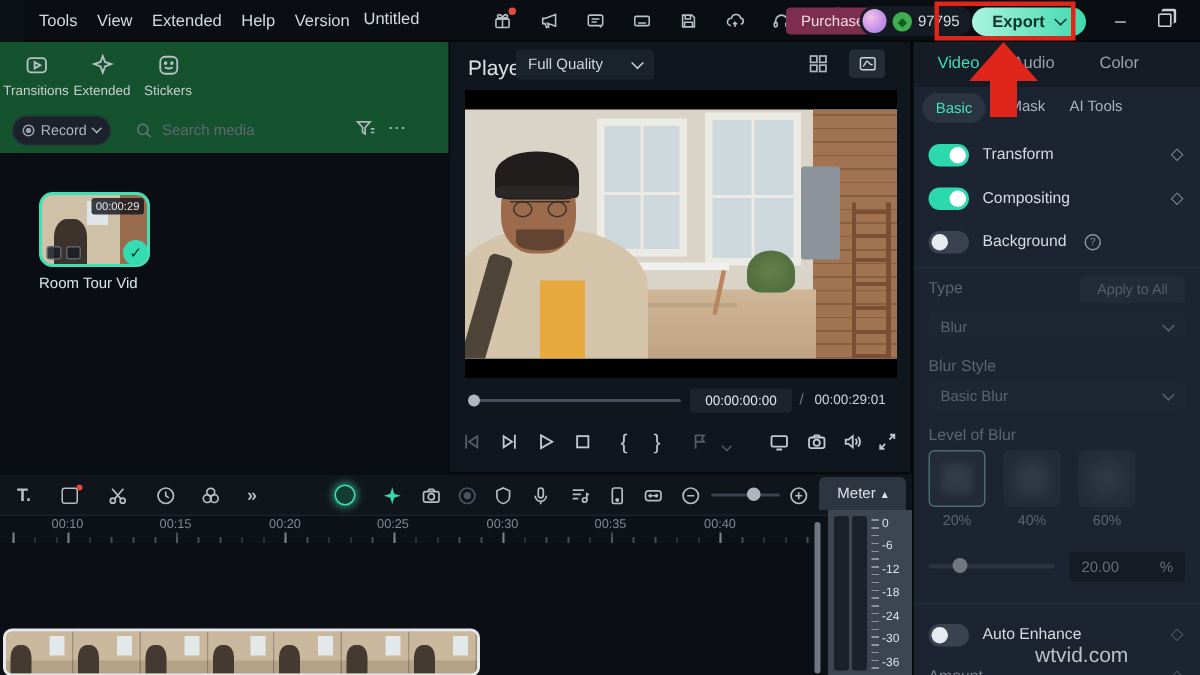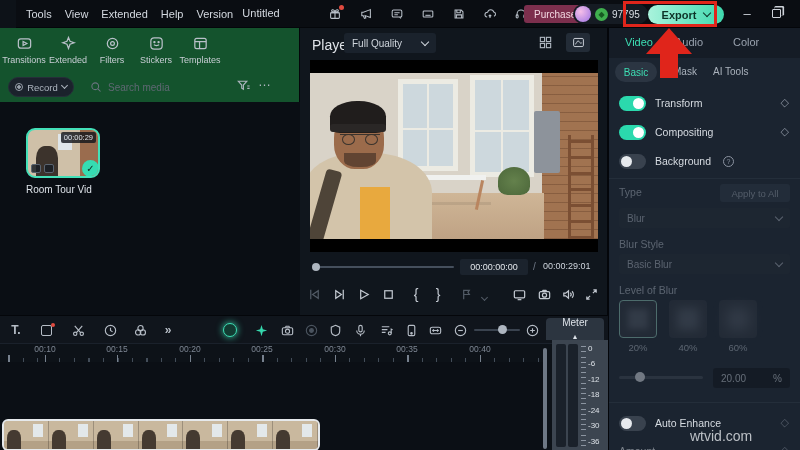--- a/index.html
+++ b/index.html
@@ -145,21 +145,21 @@
     background-position:45px 0,45px 3px; background-size:100% 7px,100% 4px; background-repeat:repeat-x; }
   .tracks { position:absolute; left:0; top:46px; width:544px; height:89px; background:#0b0f15; }
   .clip { position:absolute; left:2px; top:57px; width:318px; height:32px; border:2px solid #e6e9ec; border-radius:6px; overflow:hidden; display:flex; background:#c4b299; }
   .thumb { flex:1; position:relative; border-right:1px solid rgba(0,0,0,.22); background:linear-gradient(#c9b89e 0 70%, #b4a186 70%); }
   .thumb::before { content:""; position:absolute; left:3px; bottom:0; width:14px; height:19px; background:#453a31; border-radius:42% 42% 0 0; }
   .thumb::after { content:""; position:absolute; right:5px; top:3px; width:10px; height:13px; background:#e3e8ea; }
   .tl-scrollbar { position:absolute; left:543px; top:32px; width:4px; height:101px; background:#6e7885; border-radius:2px; }
 
   
   .meter { position:absolute; left:546px; top:318px; width:62px; height:132px; z-index:5; }
-  .meterbtn { position:absolute; left:0; top:0; width:58px; height:22px; background:#2c3540; border:none; border-radius:4px 4px 0 0; color:#dde2e8; font-size:10px; display:flex; align-items:center; justify-content:center; gap:4px; font-family:inherit;flex-direction:column; }
+  .meterbtn { position:absolute; left:0; top:0; width:58px; height:22px; background:#2c3540; border:none; border-radius:4px 4px 0 0; color:#dde2e8; font-size:10px; display:flex; align-items:center; justify-content:center; gap:4px; font-family:inherit; }
   .meterpanel { position:absolute; left:6px; top:22px; width:56px; height:110px; background:#3c4550; }
   .mbar { position:absolute; top:4px; bottom:3px; width:10px; background:#1a212a; border-radius:2px; }
   .mticks { position:absolute; left:29px; top:6px; width:5px; bottom:4px; background:repeating-linear-gradient(0deg,#8b94a0 0 1px, transparent 1px 5.2px); }
   .meterpanel span { position:absolute; left:36px; font-size:8px; color:#dbe0e6; }
 
   .watermark { position:absolute; left:690px; top:428px; font-size:14px; color:#cdd1d6; opacity:.9; z-index:60; }
 </style>
 </head>
 <body>
 
@@ -267,45 +267,27 @@
         <span class="ic">
             <svg width="17" height="17" viewBox="0 0 18 18" fill="none" stroke="currentColor" stroke-width="1.3">
               <path d="M9 2.5l1.6 4.2L15 8.2l-4.4 1.6L9 14.2 7.4 9.8 3 8.2l4.4-1.5z"></path>
             </svg>
           </span>
         <span>Extended</span>
       </div>
       <div class="ltab">
         <span class="ic">
             <svg width="17" height="17" viewBox="0 0 18 18" fill="none" stroke="currentColor" stroke-width="1.3">
-              <circle cx="9" cy="9" r="5.5"></circle>
-              <circle cx="9" cy="9" r="2"></circle>
-            </svg>
-          </span>
-        <span>Filters</span>
-      </div>
-      <div class="ltab">
-        <span class="ic">
-            <svg width="17" height="17" viewBox="0 0 18 18" fill="none" stroke="currentColor" stroke-width="1.3">
               <rect x="3" y="3" width="12" height="12" rx="3.5"></rect>
               <circle cx="6.8" cy="7.5" r="0.6" fill="currentColor"></circle>
               <circle cx="11.2" cy="7.5" r="0.6" fill="currentColor"></circle>
               <path d="M6.3 10.3c1 1.3 4.4 1.3 5.4 0"></path>
             </svg>
           </span>
         <span>Stickers</span>
-      </div>
-      <div class="ltab">
-        <span class="ic">
-            <svg width="17" height="17" viewBox="0 0 18 18" fill="none" stroke="currentColor" stroke-width="1.3">
-              <rect x="3" y="3.5" width="12" height="11" rx="2"></rect>
-              <path d="M3 7h12M8 7v7.5"></path>
-            </svg>
-          </span>
-        <span>Templates</span>
       </div>
     </div>
 
     <div class="searchrow">
       <button class="recbtn">
         <span class="recdot"></span>
         <span>Record</span>
         <i class="cv" style="width:5px;height:5px;"></i>
       </button>
       <div class="searchbox">

